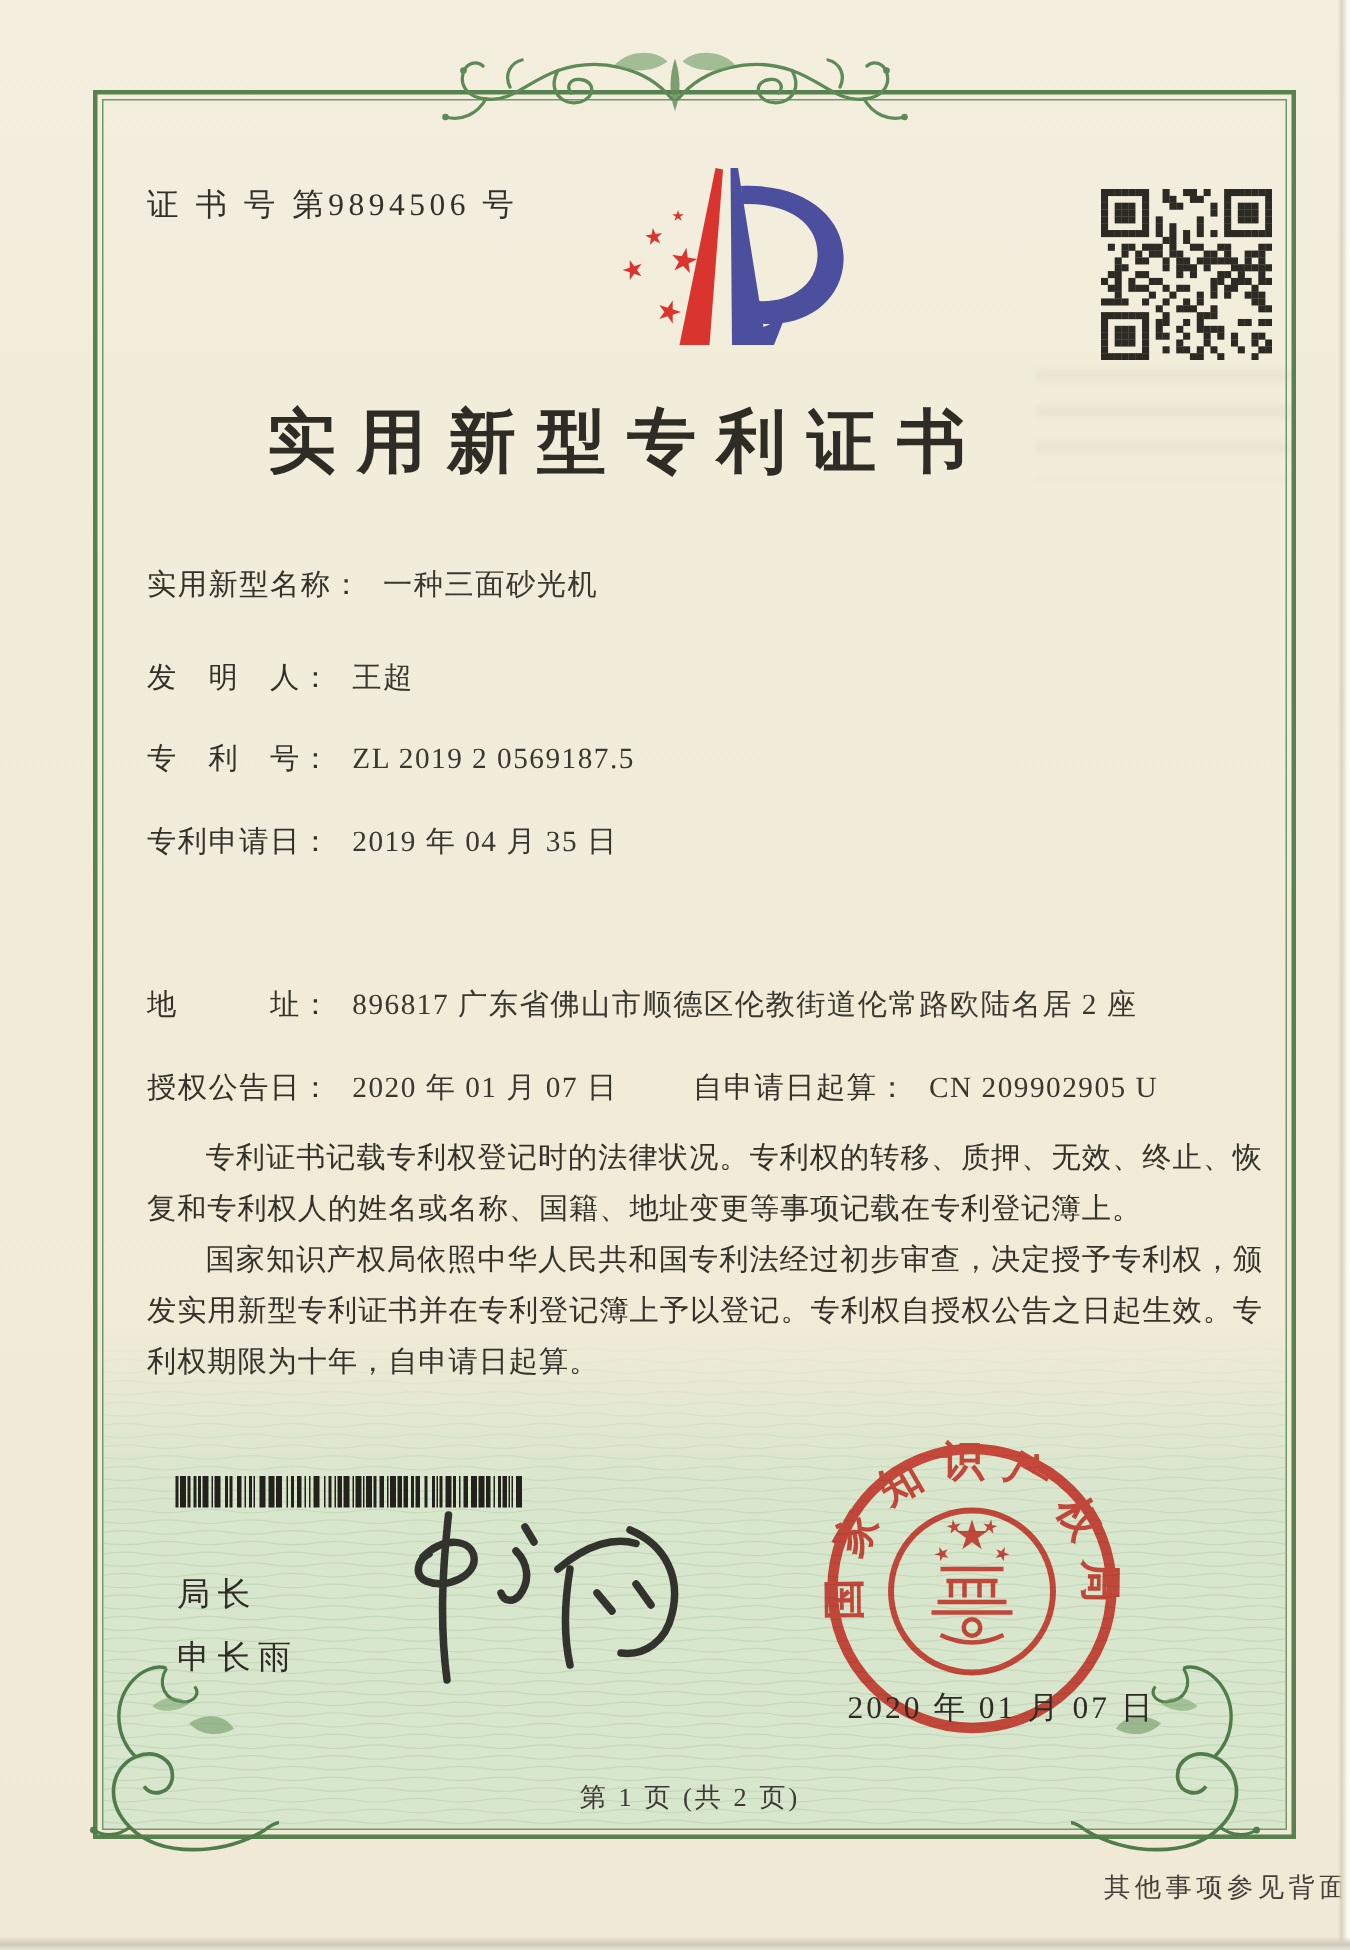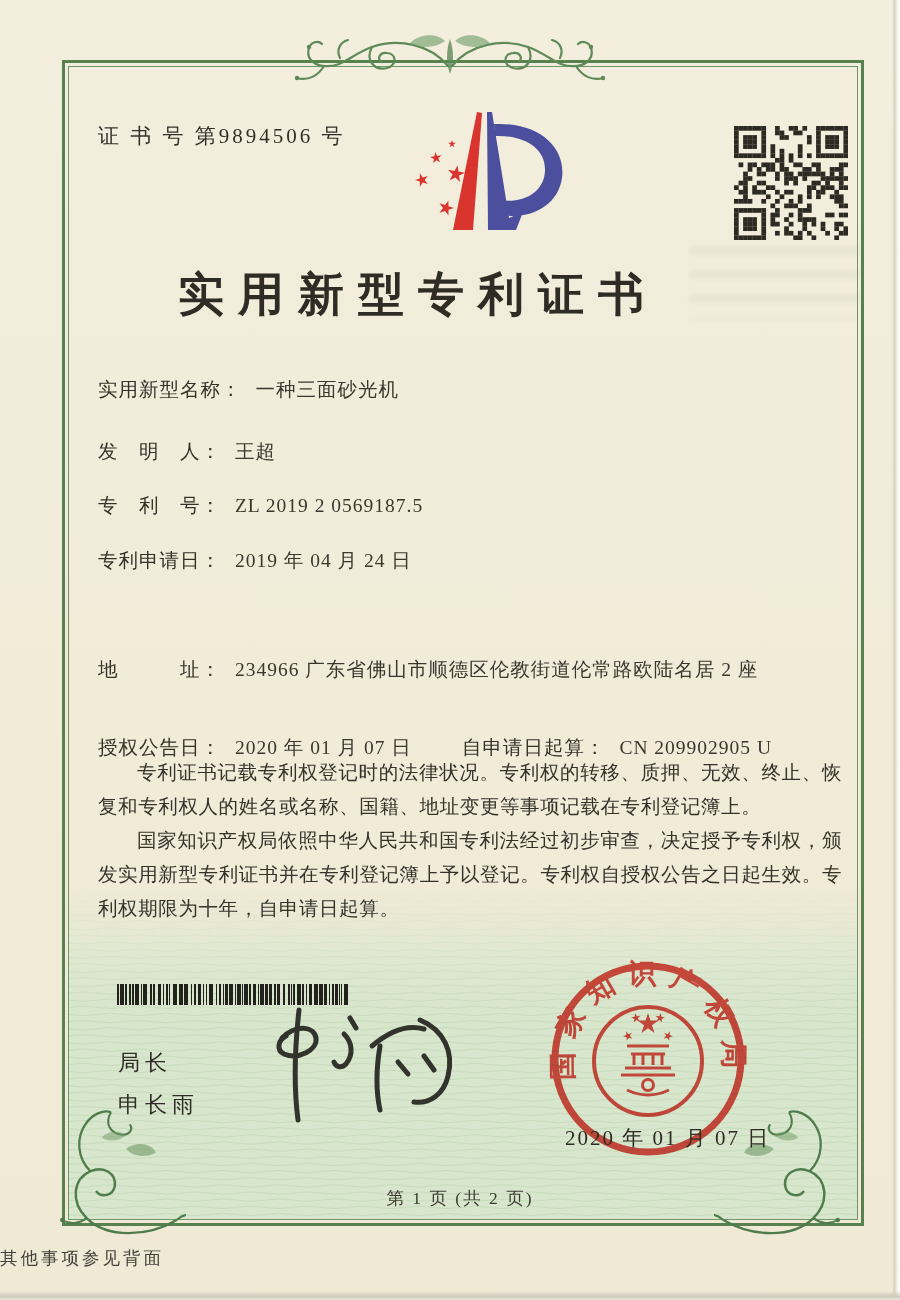--- a/index.html
+++ b/index.html
@@ -38,21 +38,21 @@
   .body-text p{margin:0;text-indent:2em;letter-spacing:.6px;color:#35322a;}
   .barcode{position:absolute;left:117px;top:984px;width:234px;height:21px;}
   .barcode i{position:absolute;top:0;bottom:0;background:#23211b;}
   .officer-title{position:absolute;left:118px;top:1048px;font-size:22px;letter-spacing:5px;color:#2f2c26;}
   .officer-name{position:absolute;left:118px;top:1090px;font-size:22px;letter-spacing:5px;color:#2f2c26;}
   .signature{position:absolute;left:252px;top:1004px;width:235px;height:122px;}
   .signature path{fill:none;stroke:#32332c;stroke-width:5;stroke-linecap:round;stroke-linejoin:round;}
   .seal{position:absolute;left:547px;top:958px;width:202px;height:202px;opacity:.93;mix-blend-mode:multiply;}
   .seal-date{position:absolute;left:565px;top:1124px;font-size:21px;letter-spacing:2px;color:#2e2b24;z-index:5;white-space:nowrap;}
   .page-num{position:absolute;left:62px;width:796px;top:1186px;text-align:center;font-size:17.5px;letter-spacing:2px;color:#3c3a33;}
-  .back-note{position:absolute;left:0;width:900px;top:1246px;text-align:left;font-size:17.5px;letter-spacing:3px;color:#45413a;}
+  .back-note{position:absolute;left:0;width:900px;top:1246px;text-align:right;font-size:17.5px;letter-spacing:3px;color:#45413a;}
   .show-through{position:absolute;left:690px;top:246px;width:170px;height:74px;
     background:repeating-linear-gradient(to bottom,rgba(125,135,115,.16) 0 9px,transparent 9px 24px);
     filter:blur(2px);opacity:.45;}
   .edge-right{position:absolute;top:0;right:0;width:8px;height:100%;
     background:linear-gradient(to right,rgba(0,0,0,0) 0,#d8d2bf 30%,#f7f4ea 70%,#fff 100%);}
   .edge-bottom{position:absolute;left:0;bottom:0;width:100%;height:9px;
     background:linear-gradient(to bottom,rgba(0,0,0,0),#cfcaba 60%,#e9e6da);}
 </style>
 </head>
 <body>
@@ -469,27 +469,27 @@
   <div class="f-row" style="top:438px">
     <span class="f-label">发　明　人：</span>
     <span class="f-value">王超</span>
   </div>
   <div class="f-row" style="top:492px">
     <span class="f-label">专　利　号：</span>
     <span class="f-value">ZL 2019 2 0569187.5</span>
   </div>
   <div class="f-row" style="top:547px">
     <span class="f-label">专利申请日：</span>
-    <span class="f-value">2019 年 04 月 24 日</span>
+    <span class="f-value">2019 年 04 月 35 日</span>
   </div>
   <div class="f-row" style="top:656px">
     <span class="f-label">地　　　址：</span>
-    <span class="f-value">234966 广东省佛山市顺德区伦教街道伦常路欧陆名居 2 座</span>
-  </div>
-  <div class="f-row" style="top:734px;width:744px">
+    <span class="f-value">896817 广东省佛山市顺德区伦教街道伦常路欧陆名居 2 座</span>
+  </div>
+  <div class="f-row" style="top:711px;width:744px">
     <span class="f-label">授权公告日：</span>
     <span class="f-value">2020 年 01 月 07 日</span>
     <span class="g2">
       <span class="f-label">自申请日起算：</span>
       <span class="f-value">CN 209902905 U</span>
     </span>
   </div>
 
   <div class="body-text">
     <p>专利证书记载专利权登记时的法律状况。专利权的转移、质押、无效、终止、恢复和专利权人的姓名或名称、国籍、地址变更等事项记载在专利登记簿上。</p>

